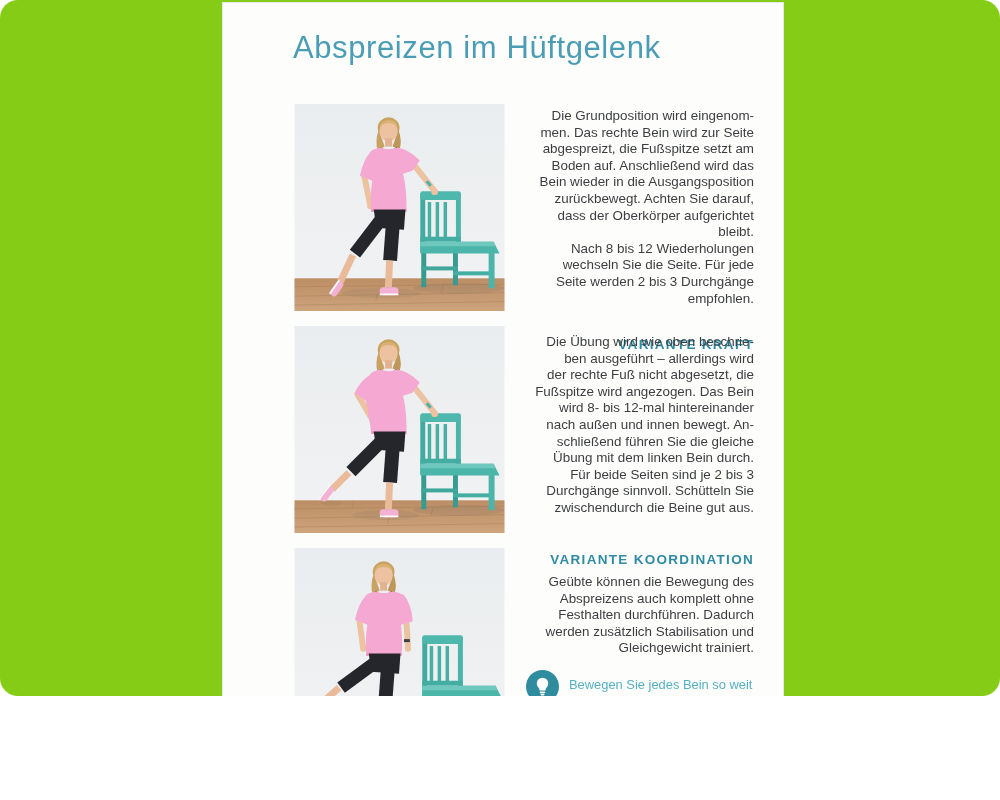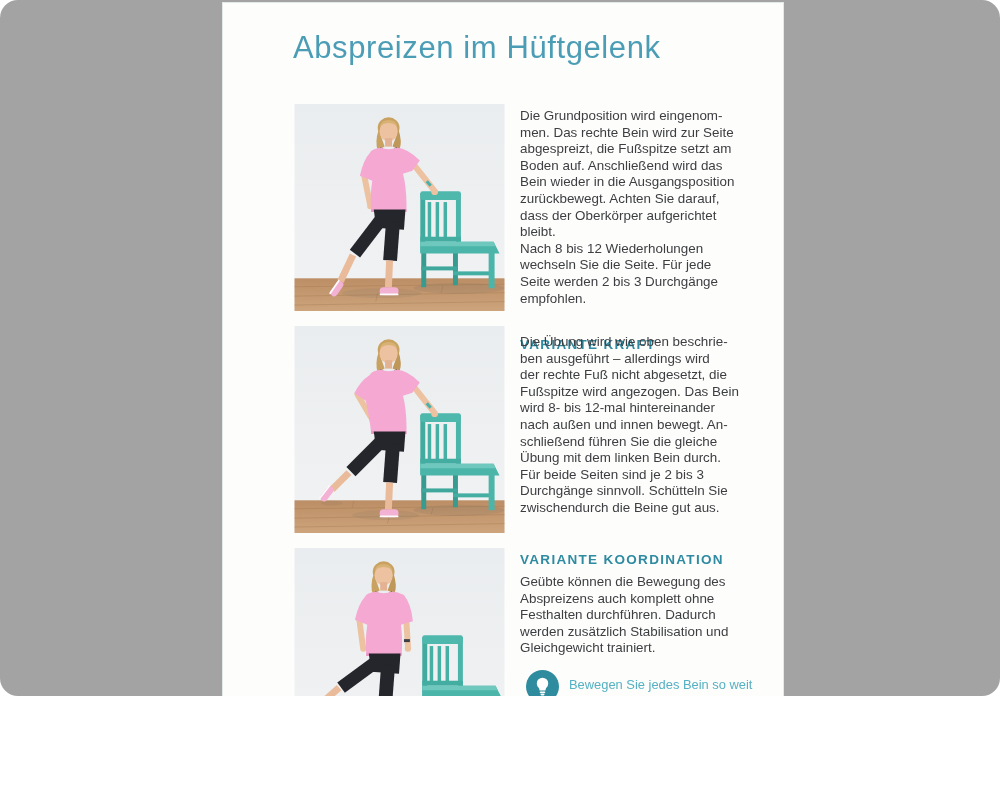--- a/index.html
+++ b/index.html
@@ -1,25 +1,25 @@
 <!DOCTYPE html>
 <html><head>
 <meta charset="utf-8">
 <style>
   html,body{margin:0;padding:0;background:#ffffff;}
-  #screen{position:relative;width:1000px;height:696px;background:#a3a3a3;overflow:hidden;
+  #screen{position:relative;width:1000px;height:696px;background:#84cc16;overflow:hidden;
           font-family:"Liberation Sans","DejaVu Sans",sans-serif;border-radius:18px;}
   .page{position:absolute;left:222px;top:2px;width:562px;height:793px;
         background:#fdfdfc;border:1px solid #e2e9e6;box-sizing:border-box;}
   .page-title{position:absolute;left:70px;top:27px;font-size:31px;font-weight:400;
         letter-spacing:0.6px;color:#4b9db6;white-space:nowrap;}
   .photo{position:absolute;left:71px;width:211px;height:207px;}
   .photo svg{display:block;width:100%;height:100%;}
   #photo1{top:101px;} #photo2{top:323px;} #photo3{top:545px;}
-  .col{position:absolute;left:297px;width:234px;}
+  .col{position:absolute;left:297px;width:234px;text-align:right;}
   .para{font-size:13.4px;line-height:16.6px;color:#3d3e41;white-space:pre-line;}
   .section-heading{font-size:13.5px;font-weight:700;letter-spacing:1.3px;color:#2f8ba1;}
   #intro{top:105px;}
   #kraft-heading{top:334px;}
   #kraft-para{top:331px;}
   #koord-heading{top:549px;}
   #koord-para{top:571px;}
   .tip{position:absolute;left:303px;top:667px;width:230px;display:flex;gap:10px;}
   .tip-icon{flex:0 0 33px;width:33px;height:33px;}
   .tip-text{font-size:12.9px;line-height:17.2px;color:#55b1c3;white-space:pre-line;padding-top:6px;}

